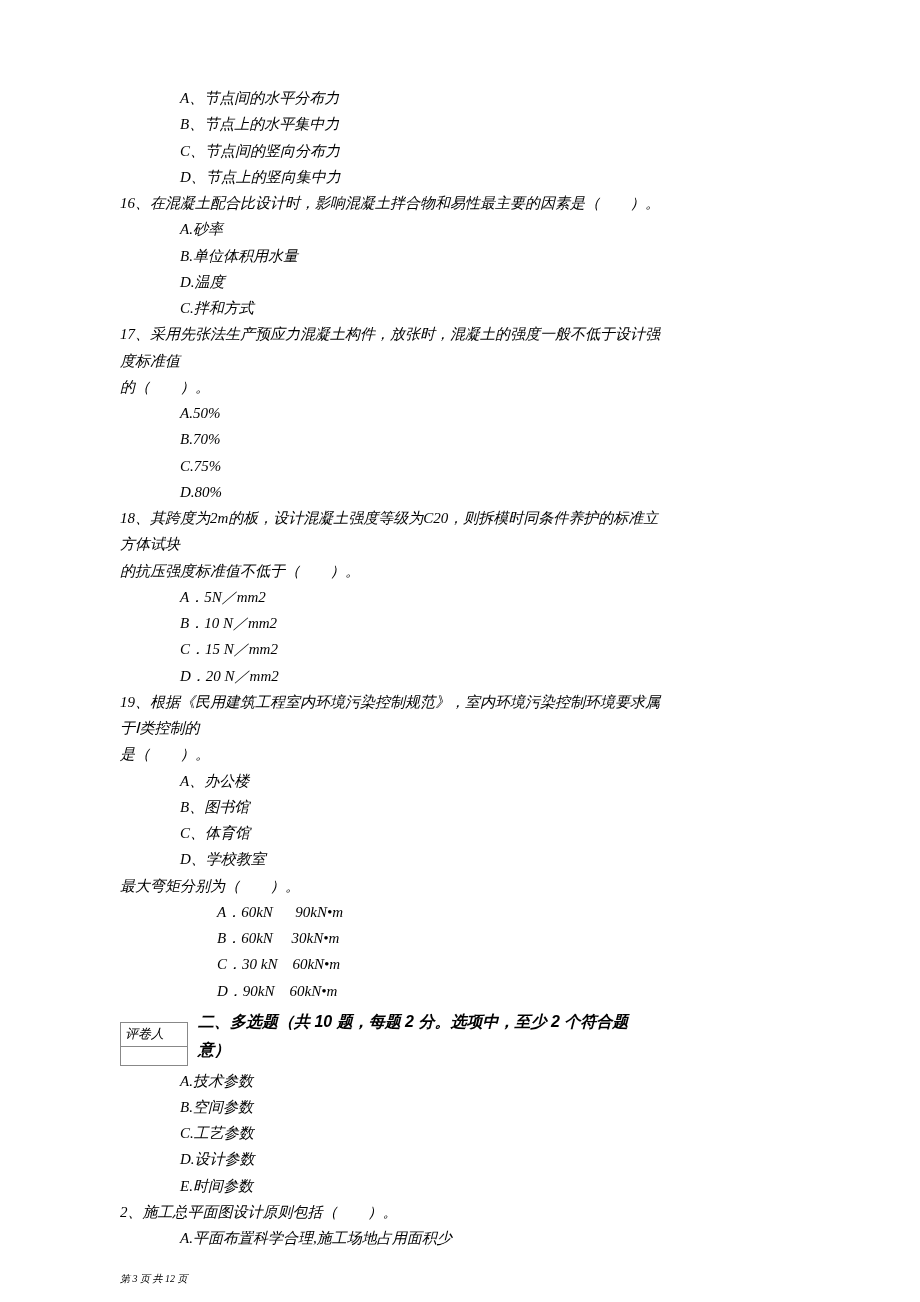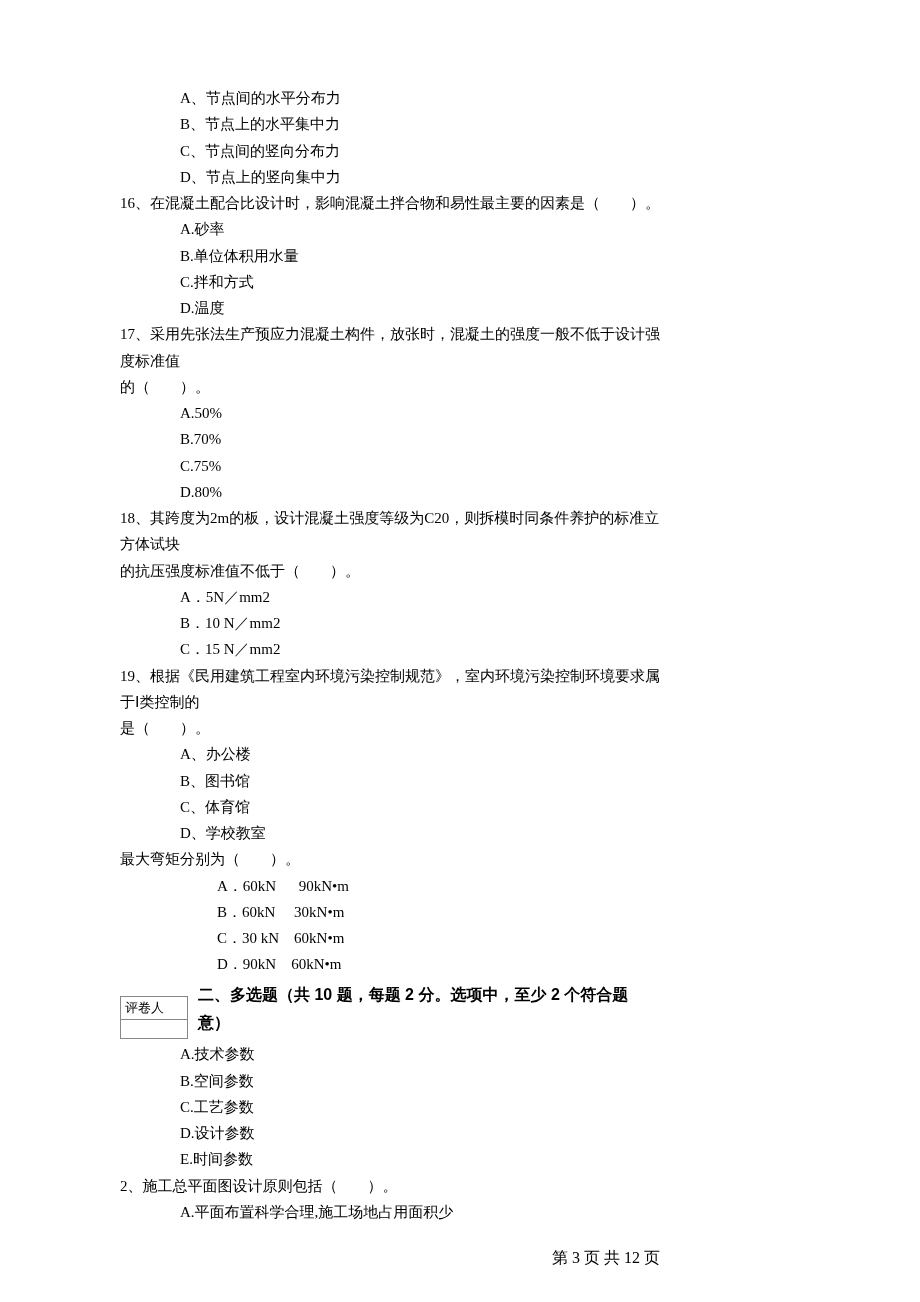--- a/index.html
+++ b/index.html
@@ -10,20 +10,21 @@
     background: #fff;
     margin: 0;
     padding: 0;
   }
   .page {
     width: 780px;
     min-height: 1302px;
     box-sizing: border-box;
     padding: 85px 120px 45px 120px;
     position: relative;
+    font-style: italic;
   }
   .opt-block {
     padding-left: 60px;
   }
   .stem {
     padding-left: 0;
   }
   .opt-line {
     white-space: pre;
     margin-left: 37px;
@@ -48,61 +49,62 @@
   }
   .section-title {
     font-family: "SimHei", "黑体", sans-serif;
     font-weight: bold;
     font-size: 16px;
     margin-left: 10px;
     padding-bottom: 4px;
   }
   .footer {
     position: absolute;
-    bottom: 30px;
+    bottom: 15px;
     width: calc(100% - 240px);
-    text-align: right;
-    font-size: 16px;
+    text-align: left;
+    font-size: 10px;
   }
 </style>
 </head>
 <body>
 
 <div class="page">
 
   <div class="opt-block">
     <div>A、节点间的水平分布力</div>
     <div>B、节点上的水平集中力</div>
     <div>C、节点间的竖向分布力</div>
     <div>D、节点上的竖向集中力</div>
   </div>
 
   <div class="stem">16、在混凝土配合比设计时，影响混凝土拌合物和易性最主要的因素是（　　）。</div>
   <div class="opt-block">
     <div>A.砂率</div>
     <div>B.单位体积用水量</div>
+    <div>D.温度</div>
     <div>C.拌和方式</div>
-    <div>D.温度</div>
   </div>
 
   <div class="stem">17、采用先张法生产预应力混凝土构件，放张时，混凝土的强度一般不低于设计强度标准值</div>
   <div class="stem">的（　　）。</div>
   <div class="opt-block">
     <div>A.50%</div>
     <div>B.70%</div>
     <div>C.75%</div>
     <div>D.80%</div>
   </div>
 
   <div class="stem">18、其跨度为2m的板，设计混凝土强度等级为C20，则拆模时同条件养护的标准立方体试块</div>
   <div class="stem">的抗压强度标准值不低于（　　）。</div>
   <div class="opt-block">
     <div>A．5N／mm2</div>
     <div>B．10 N／mm2</div>
     <div>C．15 N／mm2</div>
+    <div>D．20 N／mm2</div>
   </div>
 
   <div class="stem">19、根据《民用建筑工程室内环境污染控制规范》，室内环境污染控制环境要求属于Ⅰ类控制的</div>
   <div class="stem">是（　　）。</div>
   <div class="opt-block">
     <div>A、办公楼</div>
     <div>B、图书馆</div>
     <div>C、体育馆</div>
     <div>D、学校教室</div>
   </div>

